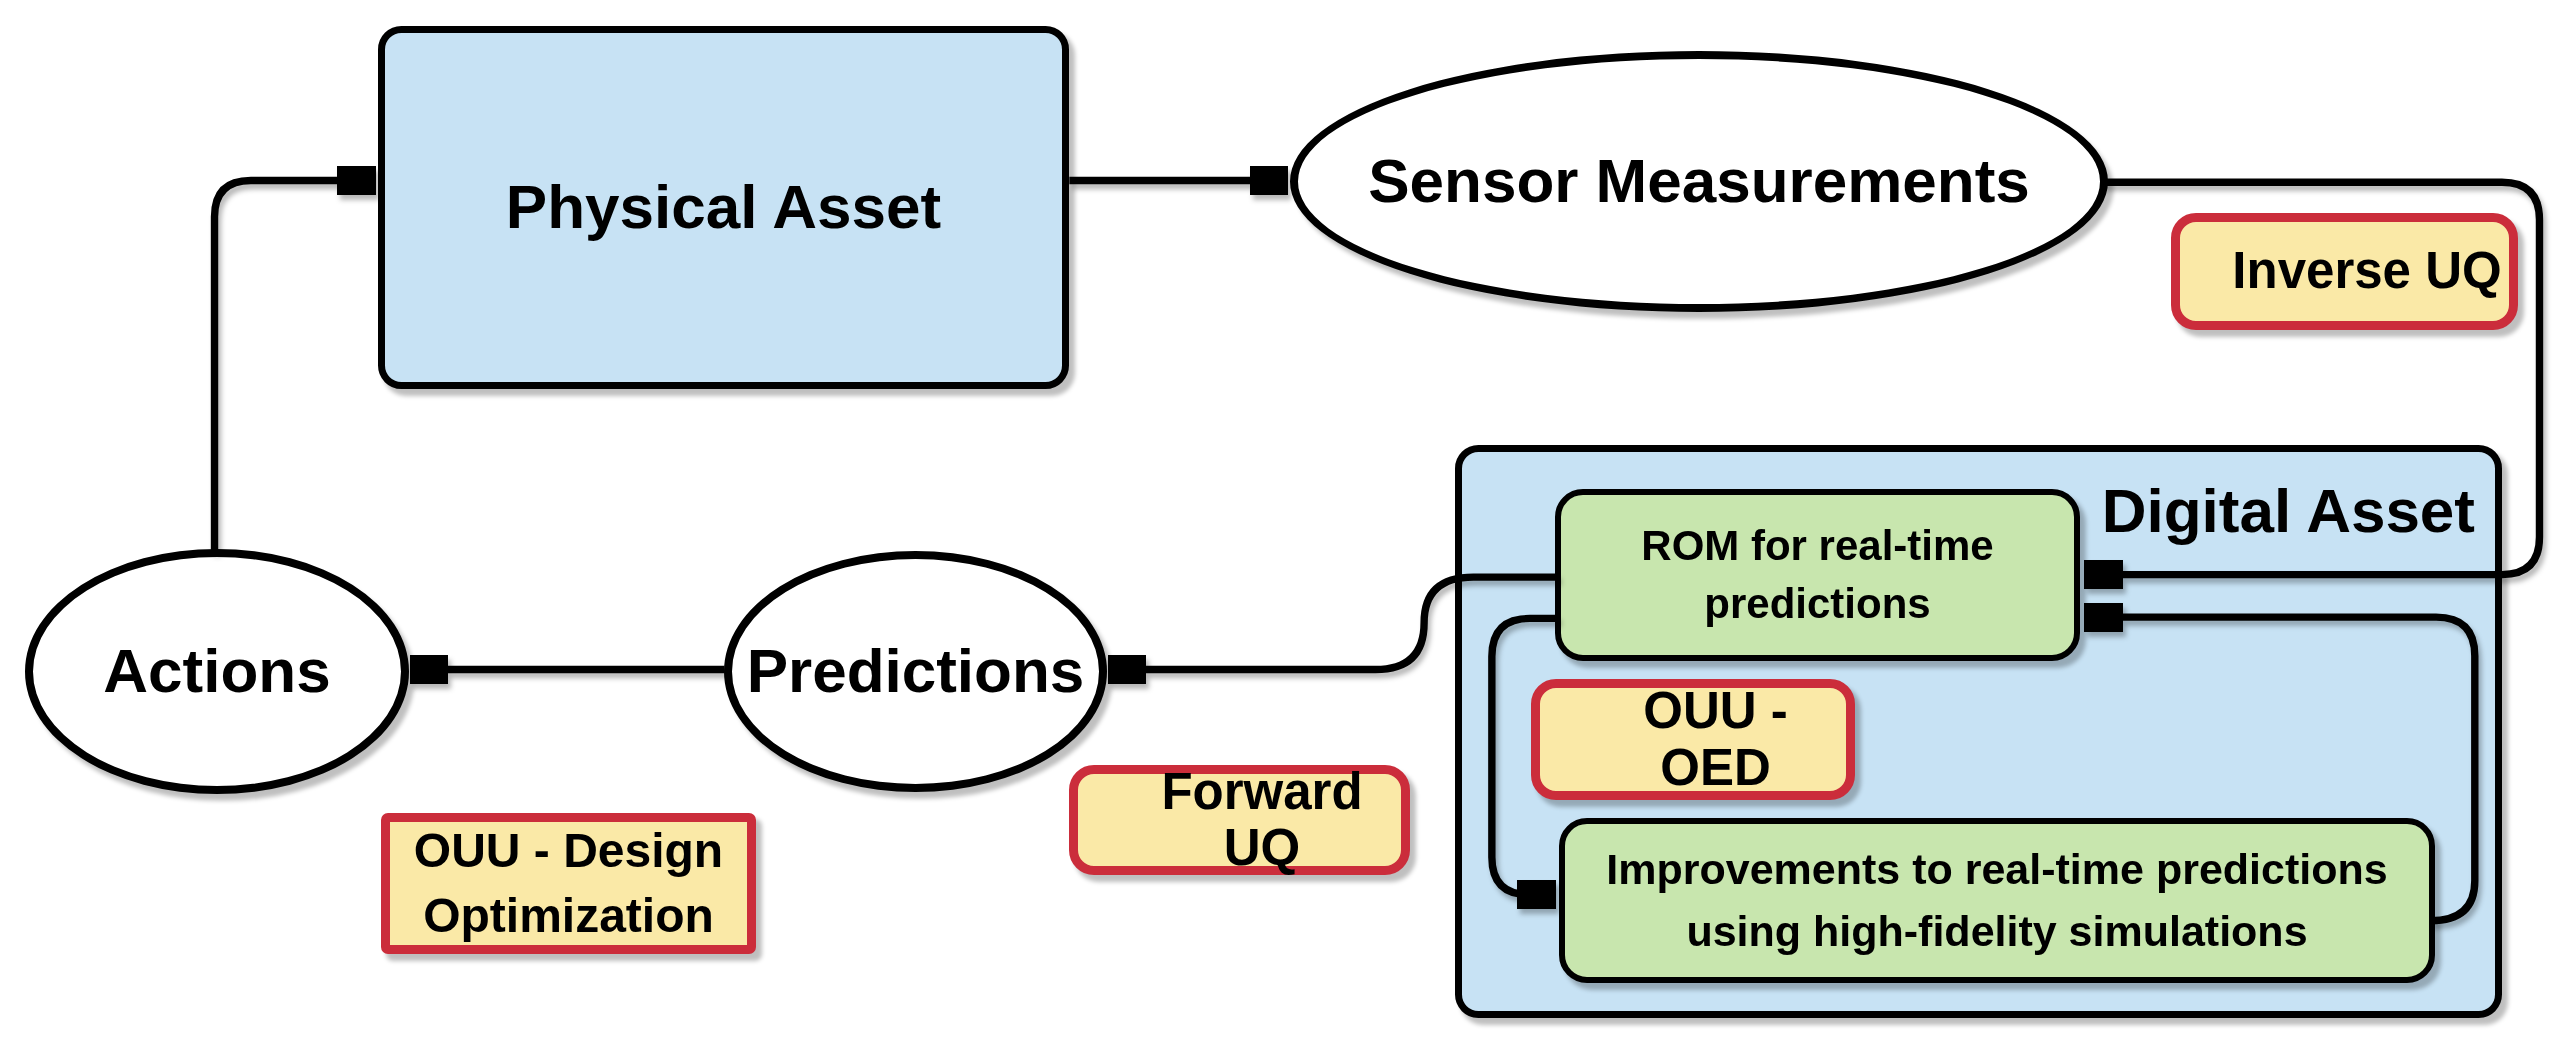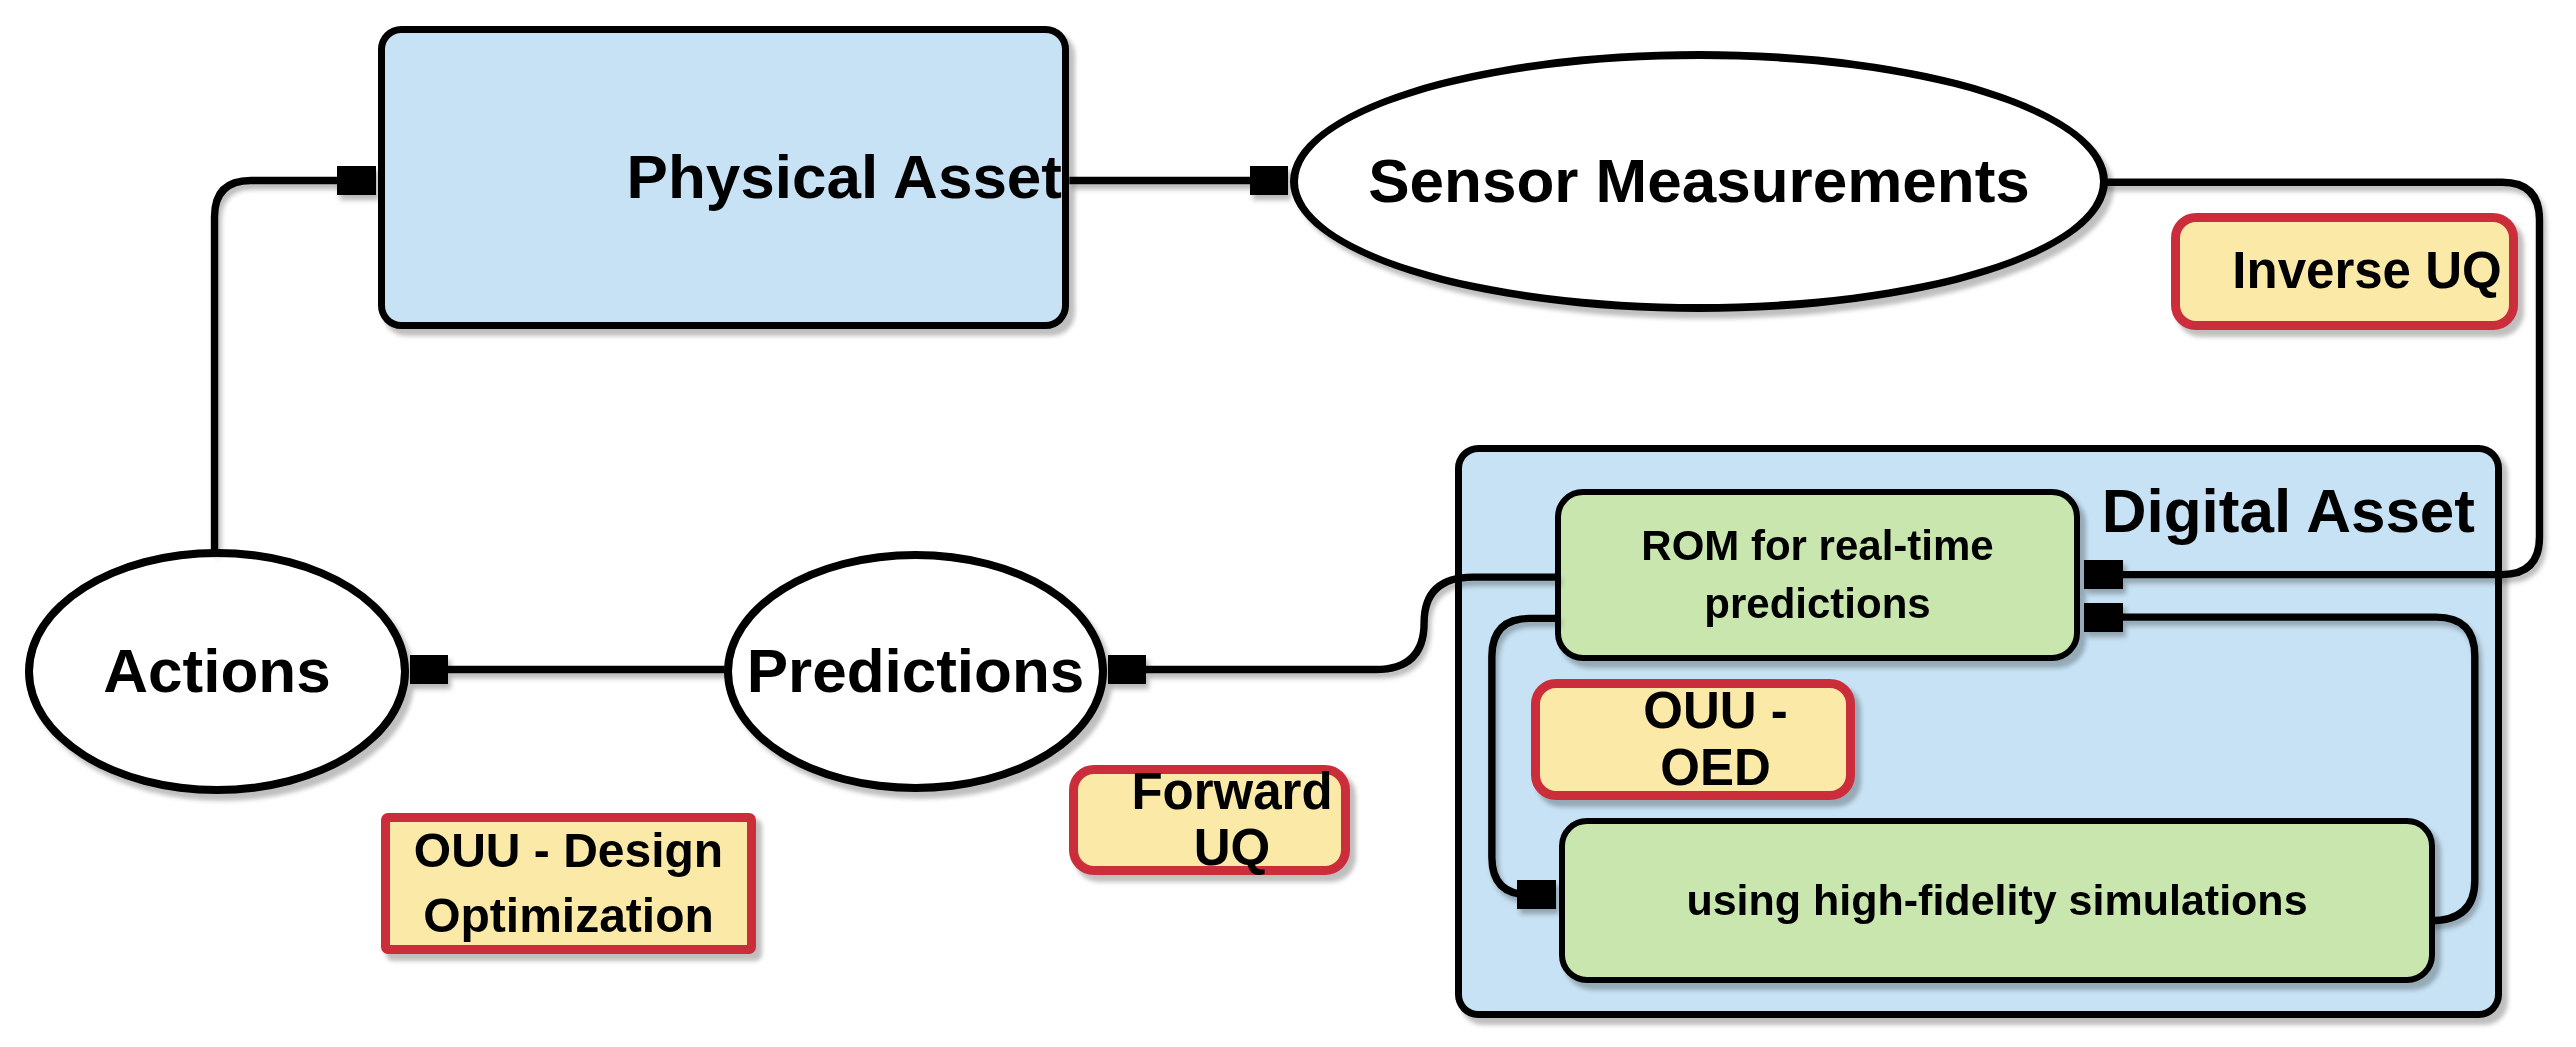--- a/index.html
+++ b/index.html
@@ -42,31 +42,31 @@
     border:9.2px solid #CB2D3B;
     border-radius:25px;
   }
   .f-big{font-size:62px;line-height:1.1;}
   .f-rom{font-size:42px;line-height:1.38;}
   .f-imp{font-size:43px;line-height:1.42;}
   .f-tag{font-size:51px;line-height:1.1;padding-left:45px;}
   .f-tag2{font-size:48px;line-height:1.34;}
   .line{display:block;}
 
-  #physical-asset{left:378px;top:26px;width:691px;height:303px;align-items:flex-end;}
+  #physical-asset{left:378px;top:26px;width:691px;height:363px;}
   #sensor-measurements{left:1290px;top:51px;width:818px;height:261px;}
   #actions{left:25px;top:549px;width:384px;height:245px;}
   #predictions{left:724px;top:551px;width:383px;height:241px;}
   #digital-asset{left:1455px;top:445px;width:1047px;height:573px;align-items:flex-end;justify-content:flex-start;}
   #digital-asset-label{position:absolute;top:25px;right:20px;font-size:62px;line-height:1.1;}
   #rom{left:1555px;top:489px;width:525px;height:172px;}
   #ouu-oed{left:1531px;top:679px;width:324px;height:121px;}
   #improvements{left:1559px;top:818px;width:876px;height:165px;}
   #inverse-uq{left:2171px;top:213px;width:347px;height:117px;}
-  #forward-uq{left:1069px;top:765px;width:281px;height:110px;}
+  #forward-uq{left:1069px;top:765px;width:341px;height:110px;}
   #ouu-design{left:381px;top:813px;width:375px;height:141px;border-radius:7px;}
 
   #edge-layer{
     position:absolute;left:0;top:0;width:2576px;height:1047px;
     pointer-events:none;
     filter:drop-shadow(3.7px 5px 2.5px rgba(0,0,0,0.28));
   }
   #edge-layer path{stroke:#000;stroke-width:12;fill:none;stroke-linejoin:round;}
 </style>
 </head>
@@ -97,20 +97,21 @@
   <div class="node rect-green shadow f-rom" id="rom">
     <span class="line">ROM for real-time</span>
     <span class="line">predictions</span>
   </div>
 
   <div class="node tag shadow f-tag" id="ouu-oed">
     <span>OUU - OED</span>
   </div>
 
   <div class="node rect-green shadow f-imp" id="improvements">
+    <span class="line">Improvements to real-time predictions</span>
     <span class="line">using high-fidelity simulations</span>
   </div>
 
   <div class="node tag shadow f-tag" id="inverse-uq">
     <span>Inverse UQ</span>
   </div>
 
   <div class="node tag shadow f-tag" id="forward-uq">
     <span>Forward UQ</span>
   </div>

